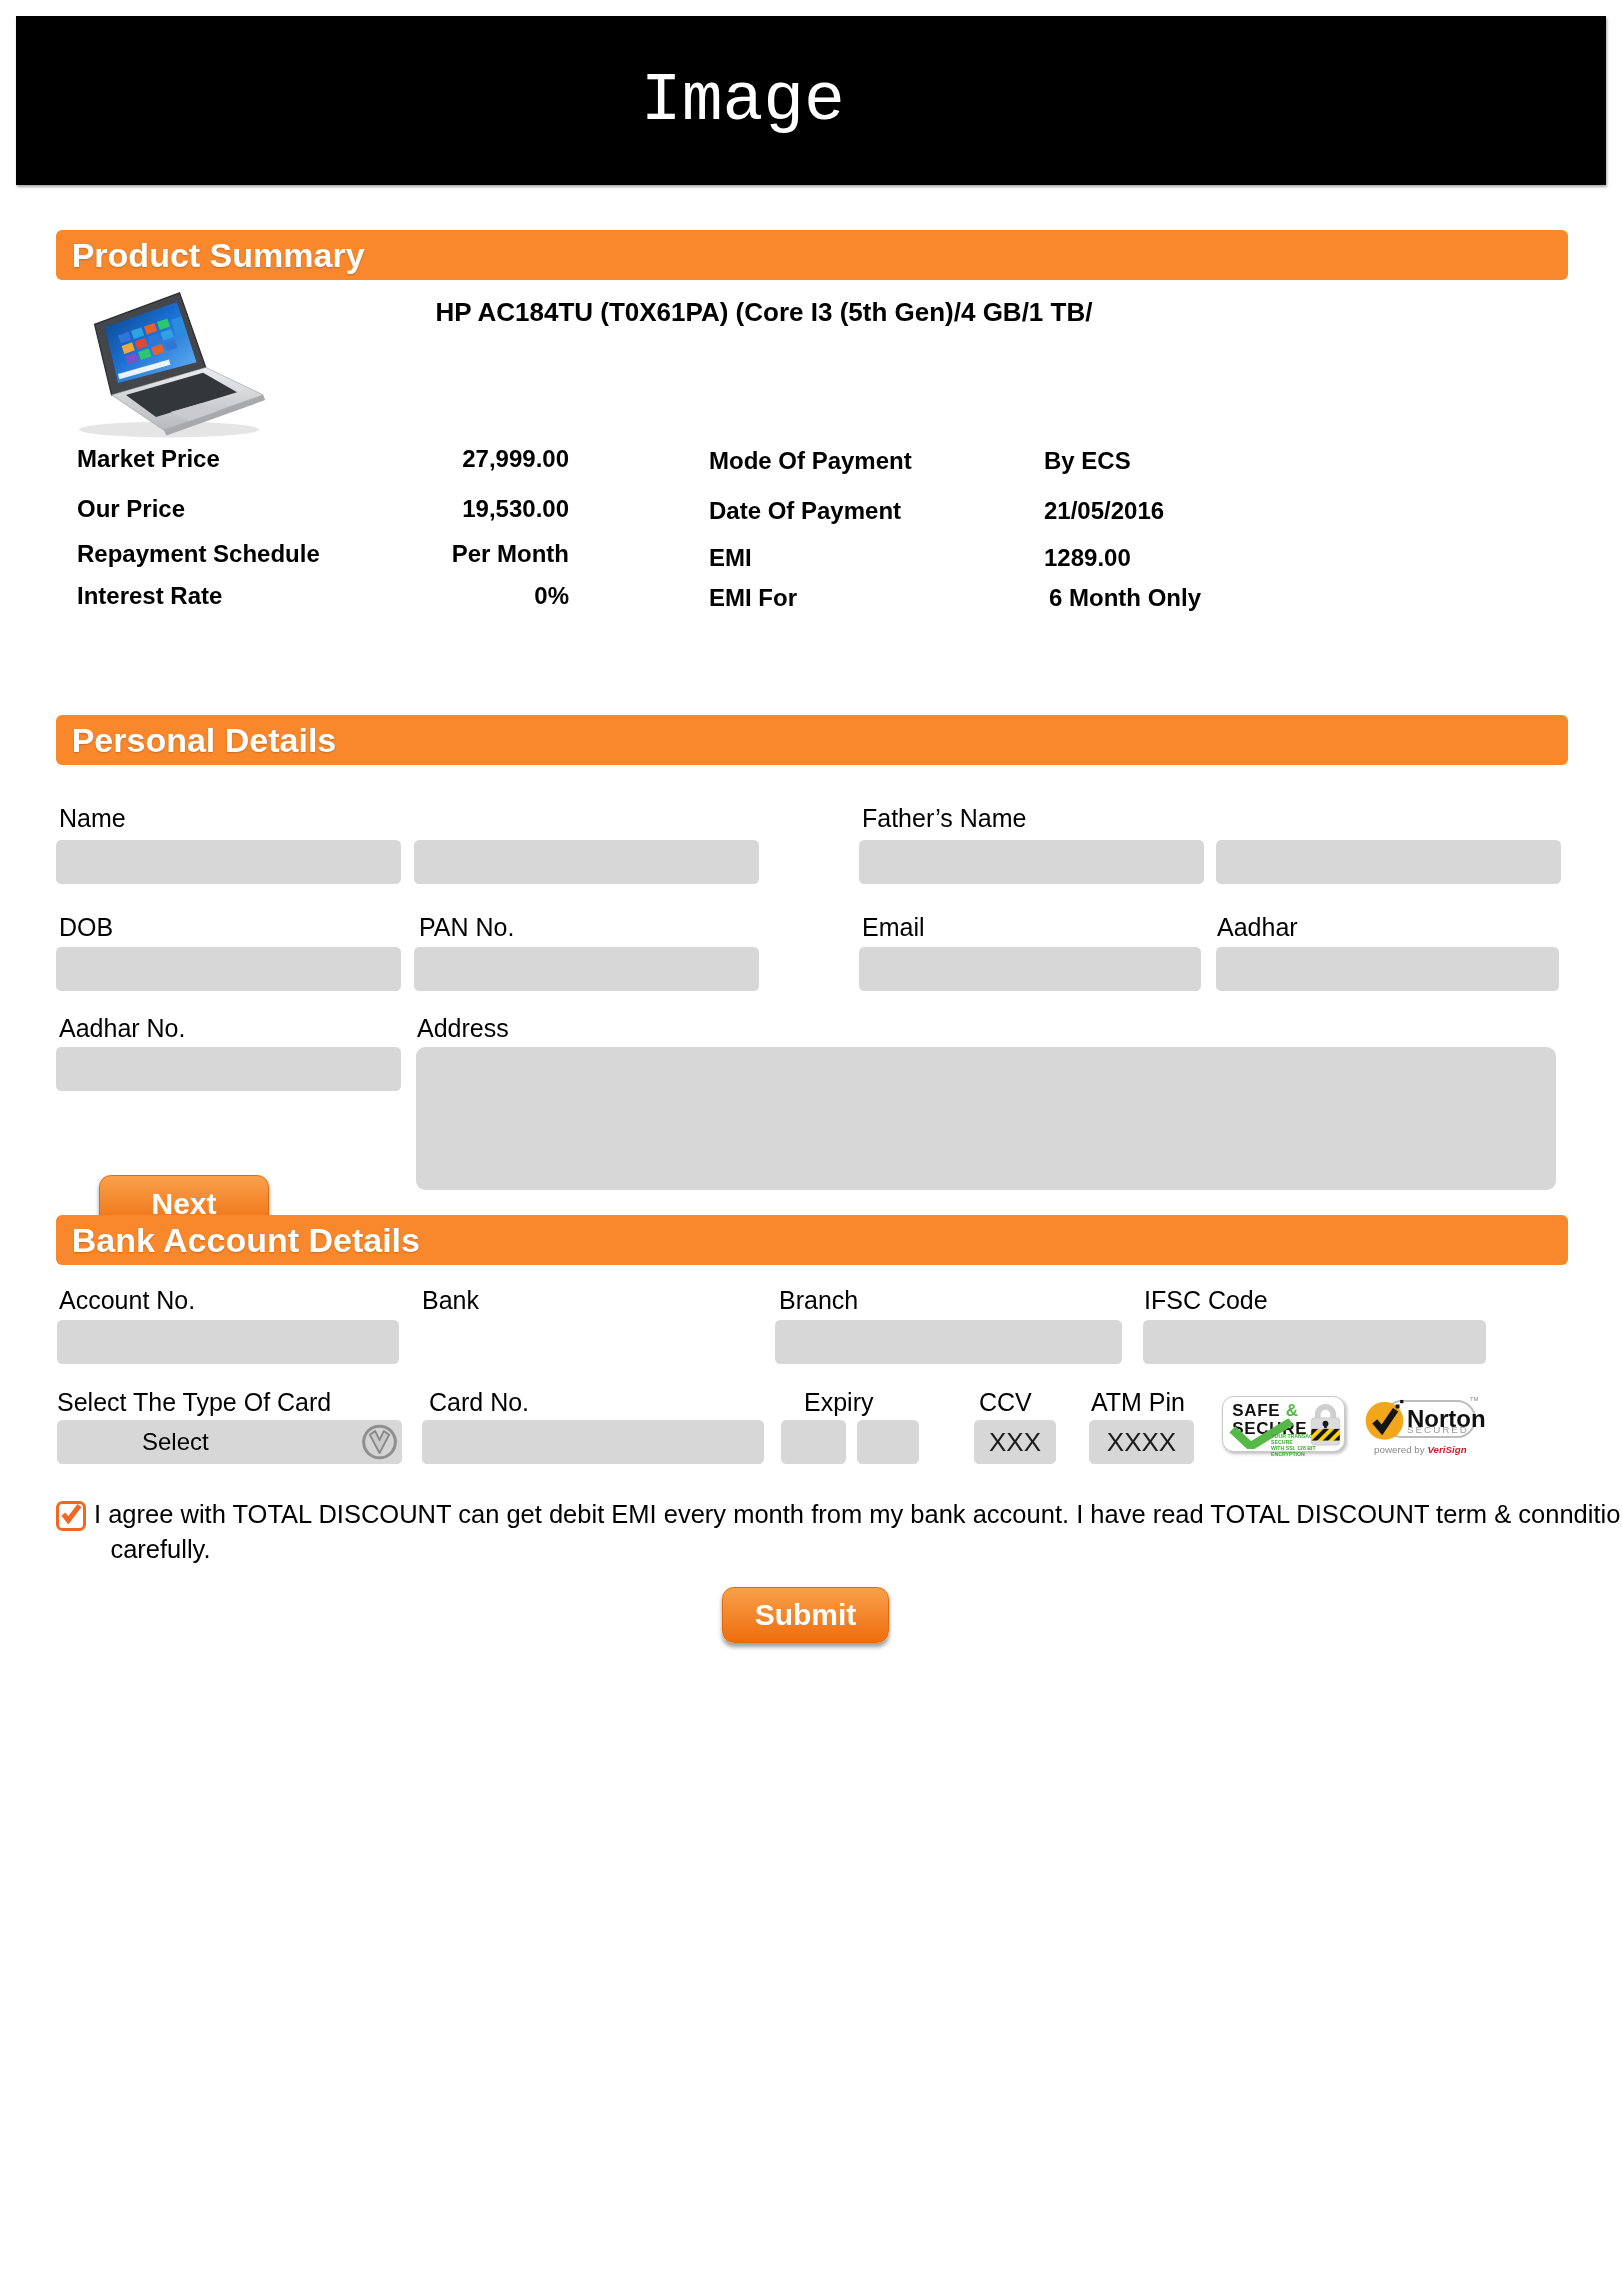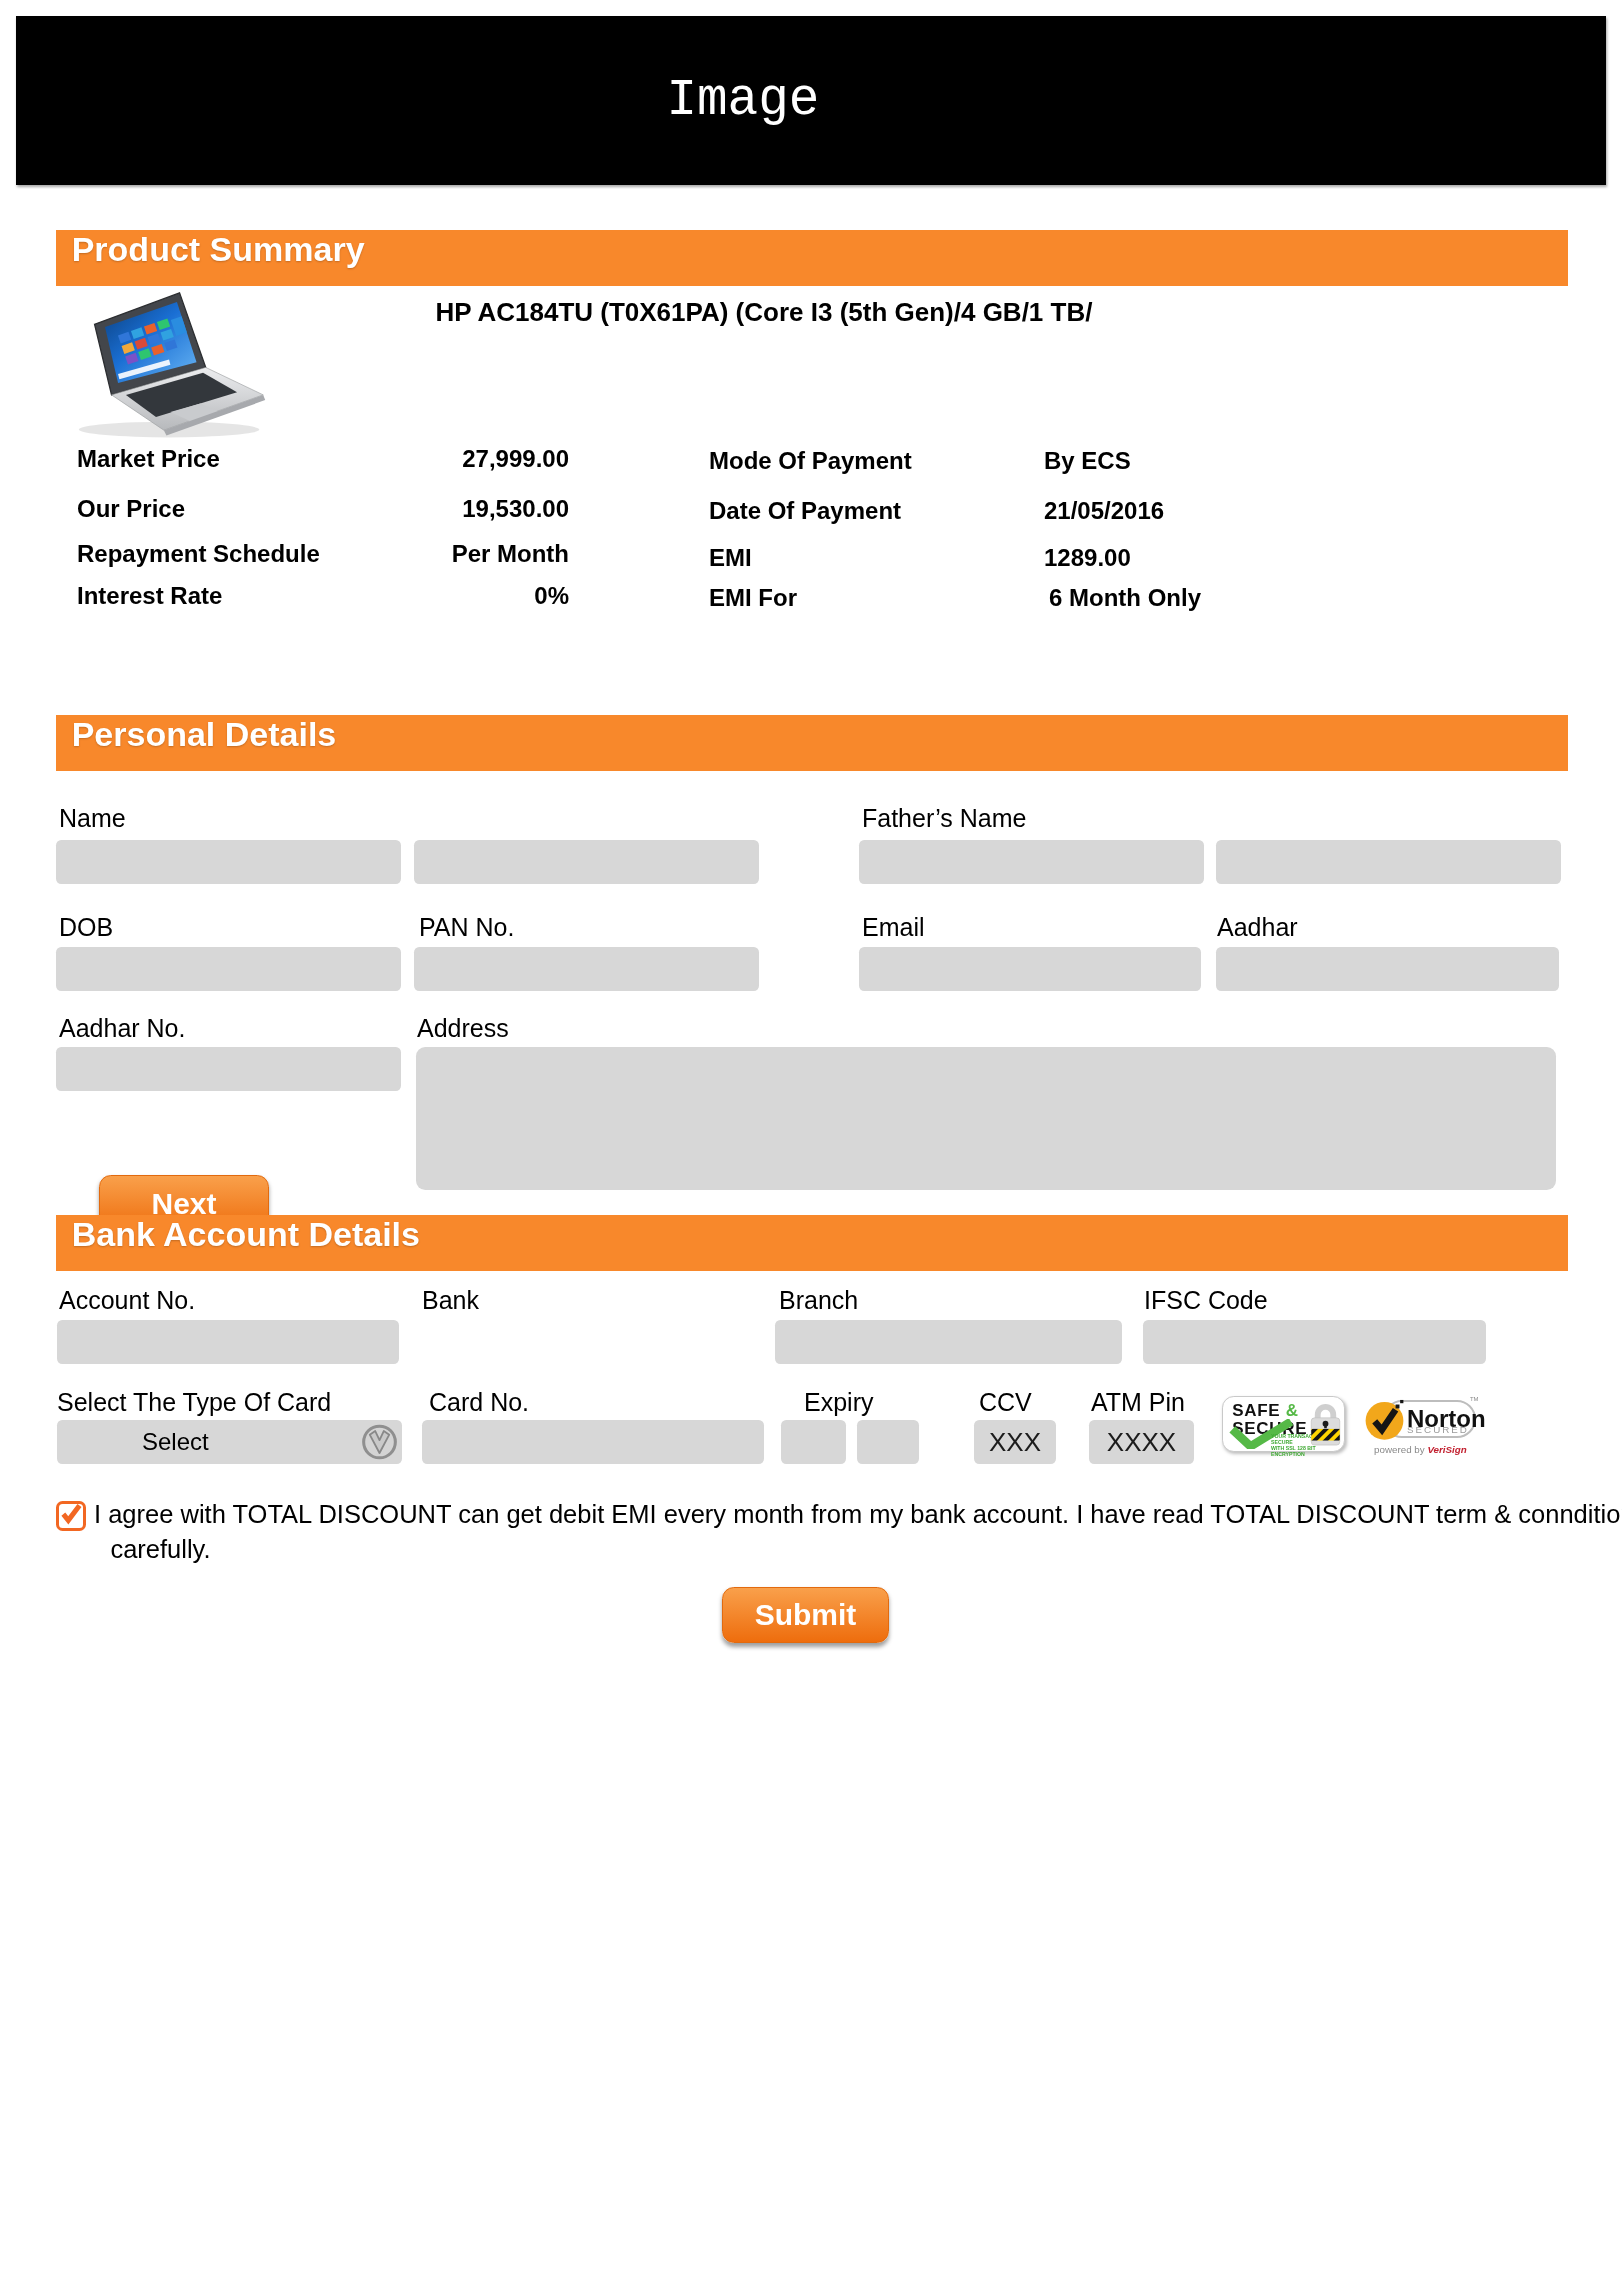--- a/index.html
+++ b/index.html
@@ -3,24 +3,24 @@
 <meta charset="utf-8">
 <style>
   html,body{margin:0;padding:0;background:#fff;}
   .page{position:relative;width:1623px;height:2295px;background:#fff;overflow:hidden;
         font-family:"Liberation Sans",sans-serif;color:#000;}
   .abs{position:absolute;}
   
   .banner{left:16.4px;top:16.4px;width:1590px;height:169px;background:#000;color:#fff;
           display:flex;align-items:center;justify-content:center;box-sizing:border-box;
           padding-right:137px;box-shadow:1.3px 2px 2.6px rgba(0,0,0,.35);}
-  .banner span{font-family:"Liberation Mono",monospace;font-size:51px;}
-  
-  .bar{left:56px;width:1512px;height:56px;background:#F8882B;border-radius:0;color:#fff;
-       font-size:34px;font-weight:bold;display:flex;padding-left:15.7px;
+  .banner span{font-family:"Liberation Mono",monospace;font-size:68px;}
+  
+  .bar{left:56px;width:1512px;height:50px;background:#F8882B;border-radius:6px;color:#fff;
+       font-size:34px;font-weight:bold;display:flex;align-items:center;padding-left:15.7px;
        box-sizing:border-box;text-shadow:0 1.3px 2px rgba(0,0,0,.22);}
   
   .lbl{font-size:25px;white-space:nowrap;}
   .blbl{font-size:24px;font-weight:bold;white-space:nowrap;}
   
   .input{background:#D7D7D7;border-radius:5.2px;height:44px;}
   .bigin{background:#D7D7D7;border-radius:9.2px;}
   .ddtext{font-size:24px;color:#000;}
   .mask{font-size:26px;color:#1c1c1c;display:flex;align-items:center;justify-content:center;height:100%;}
   

